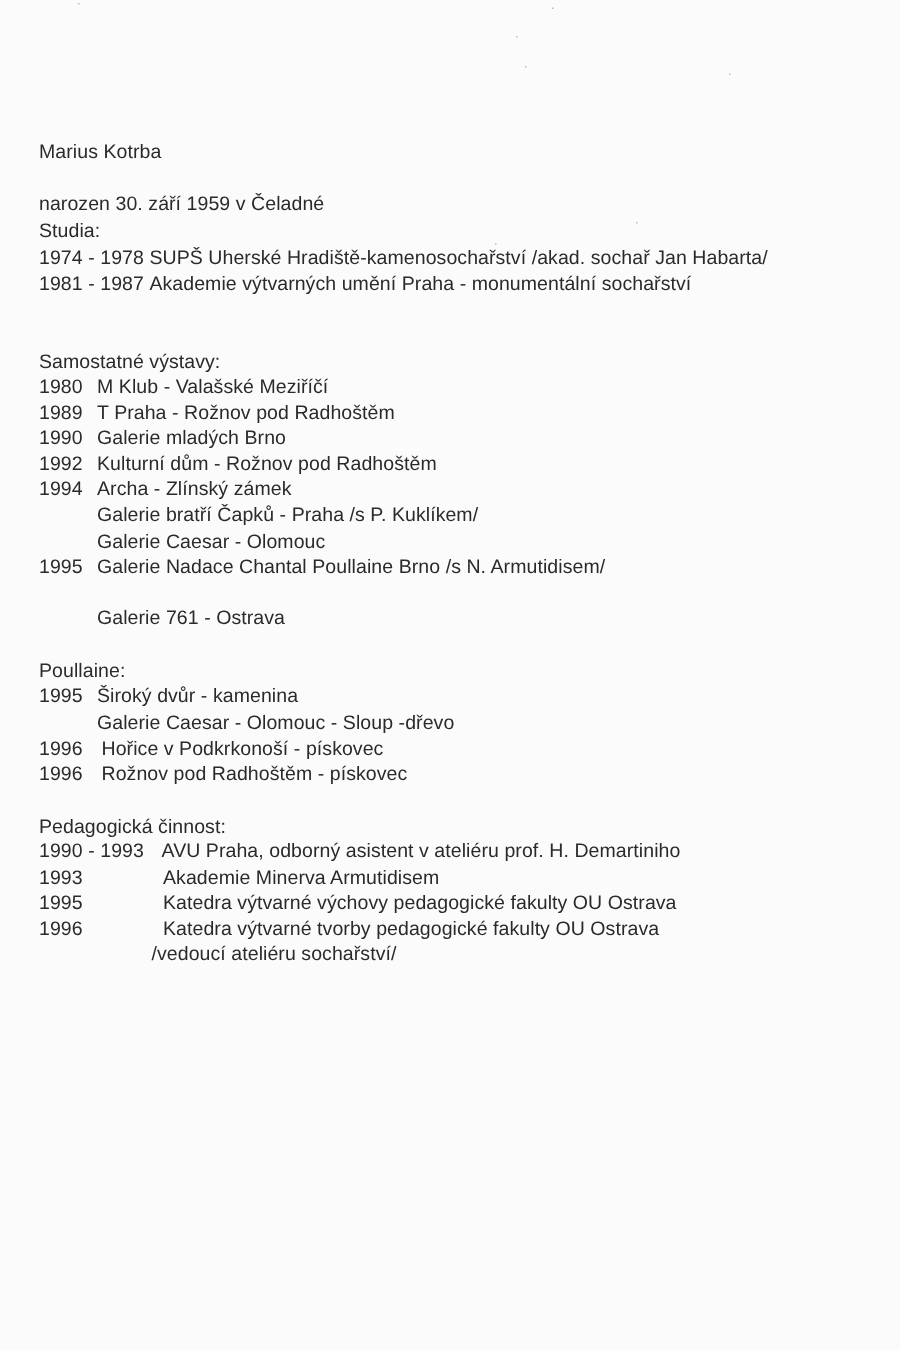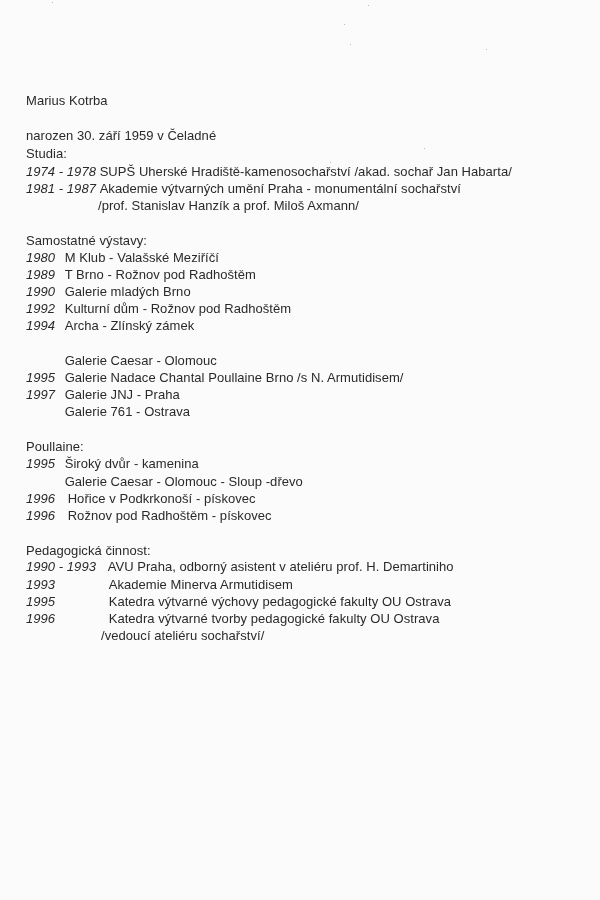--- a/index.html
+++ b/index.html
@@ -8,21 +8,21 @@
       background: #fbfbfb;
       font-family: "Liberation Sans", "DejaVu Sans", sans-serif;
       color: #2a2a2a;
       position: relative;
     }
     .page { position: absolute; left: 0; top: 0; width: 600px; height: 900px; }
     .line {
       position: absolute; left: 26px; font-size: 13px; line-height: 17px;
       white-space: nowrap; letter-spacing: 0.05px;
     }
-    .yr { display: inline-block; font-style: italic; }
+    .yr { display: inline-block; }
     .txt { display: inline-block; }
     .speck { position: absolute; width: 1px; height: 1px; background: #bbb; }
   </style>
 </head>
 <body>
 
 <div class="page">
 
   <div class="speck" style="left:52px;top:2px"></div>
   <div class="speck" style="left:368px;top:5px"></div>
@@ -38,57 +38,54 @@
 
   <div class="line" style="top:145px">Studia:</div>
   <div class="line" style="top:163px">
     <span class="yr">1974 - 1978</span>
     <span class="txt">SUPŠ Uherské Hradiště-kamenosochařství /akad. sochař Jan Habarta/</span>
   </div>
   <div class="line" style="top:180px">
     <span class="yr">1981 - 1987</span>
     <span class="txt">Akademie výtvarných umění Praha - monumentální sochařství</span>
   </div>
-  <div class="line" style="top:197px;left:98px">
-    <span class="txt">/prof. Stanislav Hanzík a prof. Miloš Axmann/</span>
-  </div>
 
   <div class="line" style="top:232px">Samostatné výstavy:</div>
 
   <div class="line" style="top:249px">
     <span class="yr" style="width:35px">1980</span>
     <span class="txt">M Klub - Valašské Meziříčí</span>
   </div>
   <div class="line" style="top:266px">
     <span class="yr" style="width:35px">1989</span>
-    <span class="txt">T Brno - Rožnov pod Radhoštěm</span>
+    <span class="txt">T Praha - Rožnov pod Radhoštěm</span>
   </div>
   <div class="line" style="top:283px">
     <span class="yr" style="width:35px">1990</span>
     <span class="txt">Galerie mladých Brno</span>
   </div>
   <div class="line" style="top:300px">
     <span class="yr" style="width:35px">1992</span>
     <span class="txt">Kulturní dům - Rožnov pod Radhoštěm</span>
   </div>
   <div class="line" style="top:317px">
     <span class="yr" style="width:35px">1994</span>
     <span class="txt">Archa - Zlínský zámek</span>
   </div>
+  <div class="line" style="top:334px">
+    <span class="yr" style="width:35px"></span>
+    <span class="txt">Galerie bratří Čapků - Praha /s P. Kuklíkem/</span>
+  </div>
   <div class="line" style="top:352px">
     <span class="yr" style="width:35px"></span>
     <span class="txt">Galerie Caesar - Olomouc</span>
   </div>
   <div class="line" style="top:369px">
     <span class="yr" style="width:35px">1995</span>
     <span class="txt">Galerie Nadace Chantal Poullaine Brno /s N. Armutidisem/</span>
-  </div>
-  <div class="line" style="top:386px">
-    <span class="yr" style="width:35px">1997</span>
-    <span class="txt">Galerie JNJ - Praha</span>
   </div>
   <div class="line" style="top:403px">
     <span class="yr" style="width:35px"></span>
     <span class="txt">Galerie 761 - Ostrava</span>
   </div>
 
   <div class="line" style="top:438px">Poullaine:</div>
   <div class="line" style="top:455px">
     <span class="yr" style="width:35px">1995</span>
     <span class="txt">Široký dvůr - kamenina</span>

